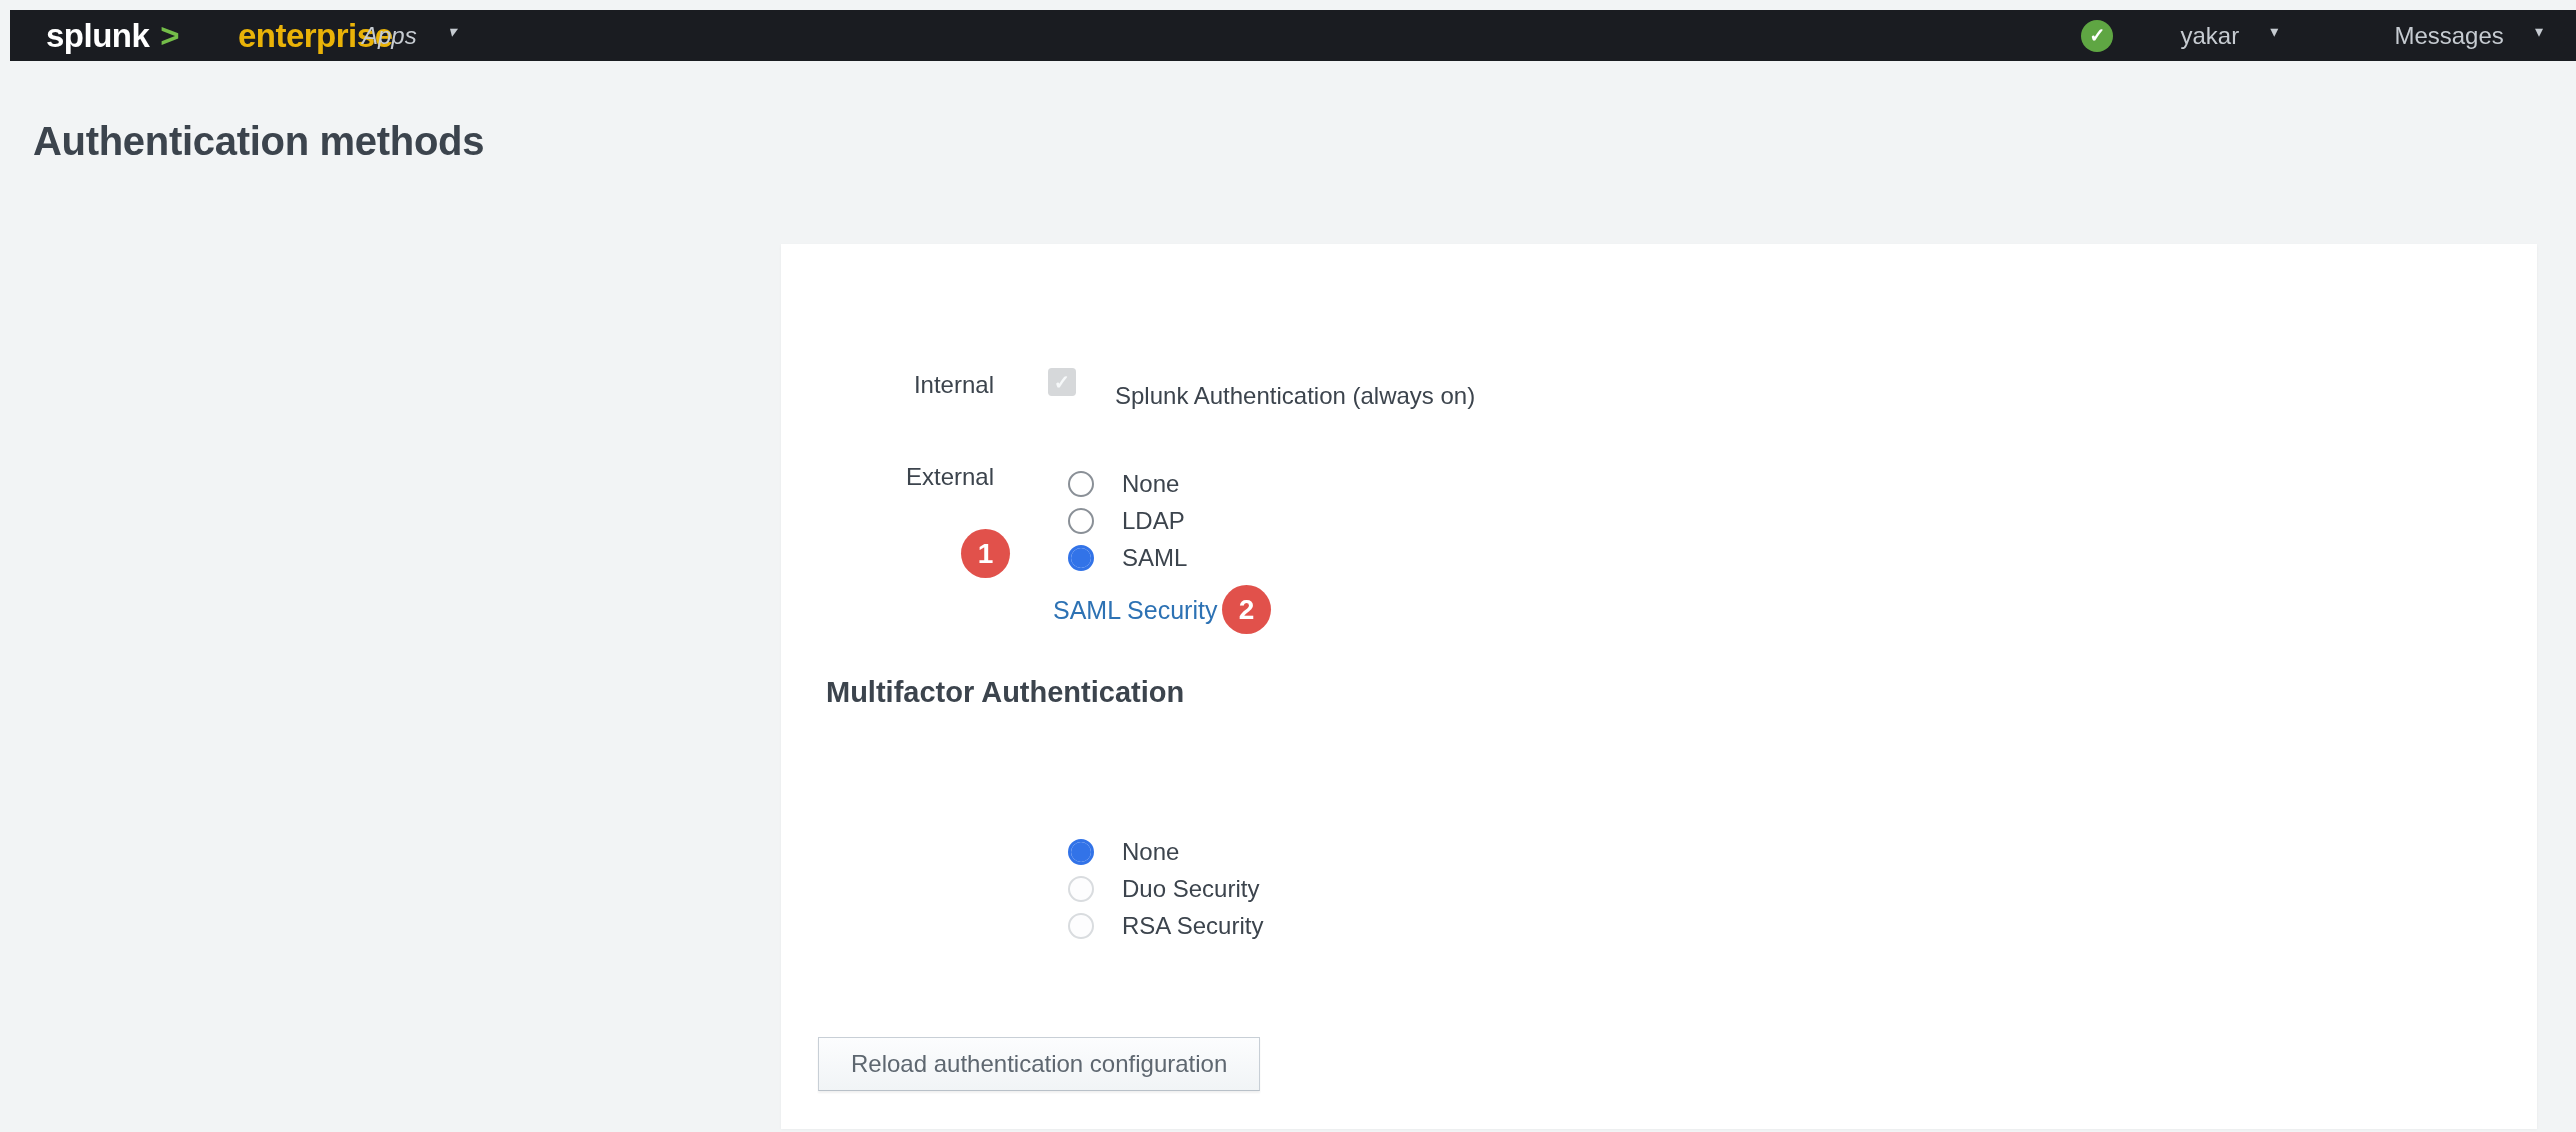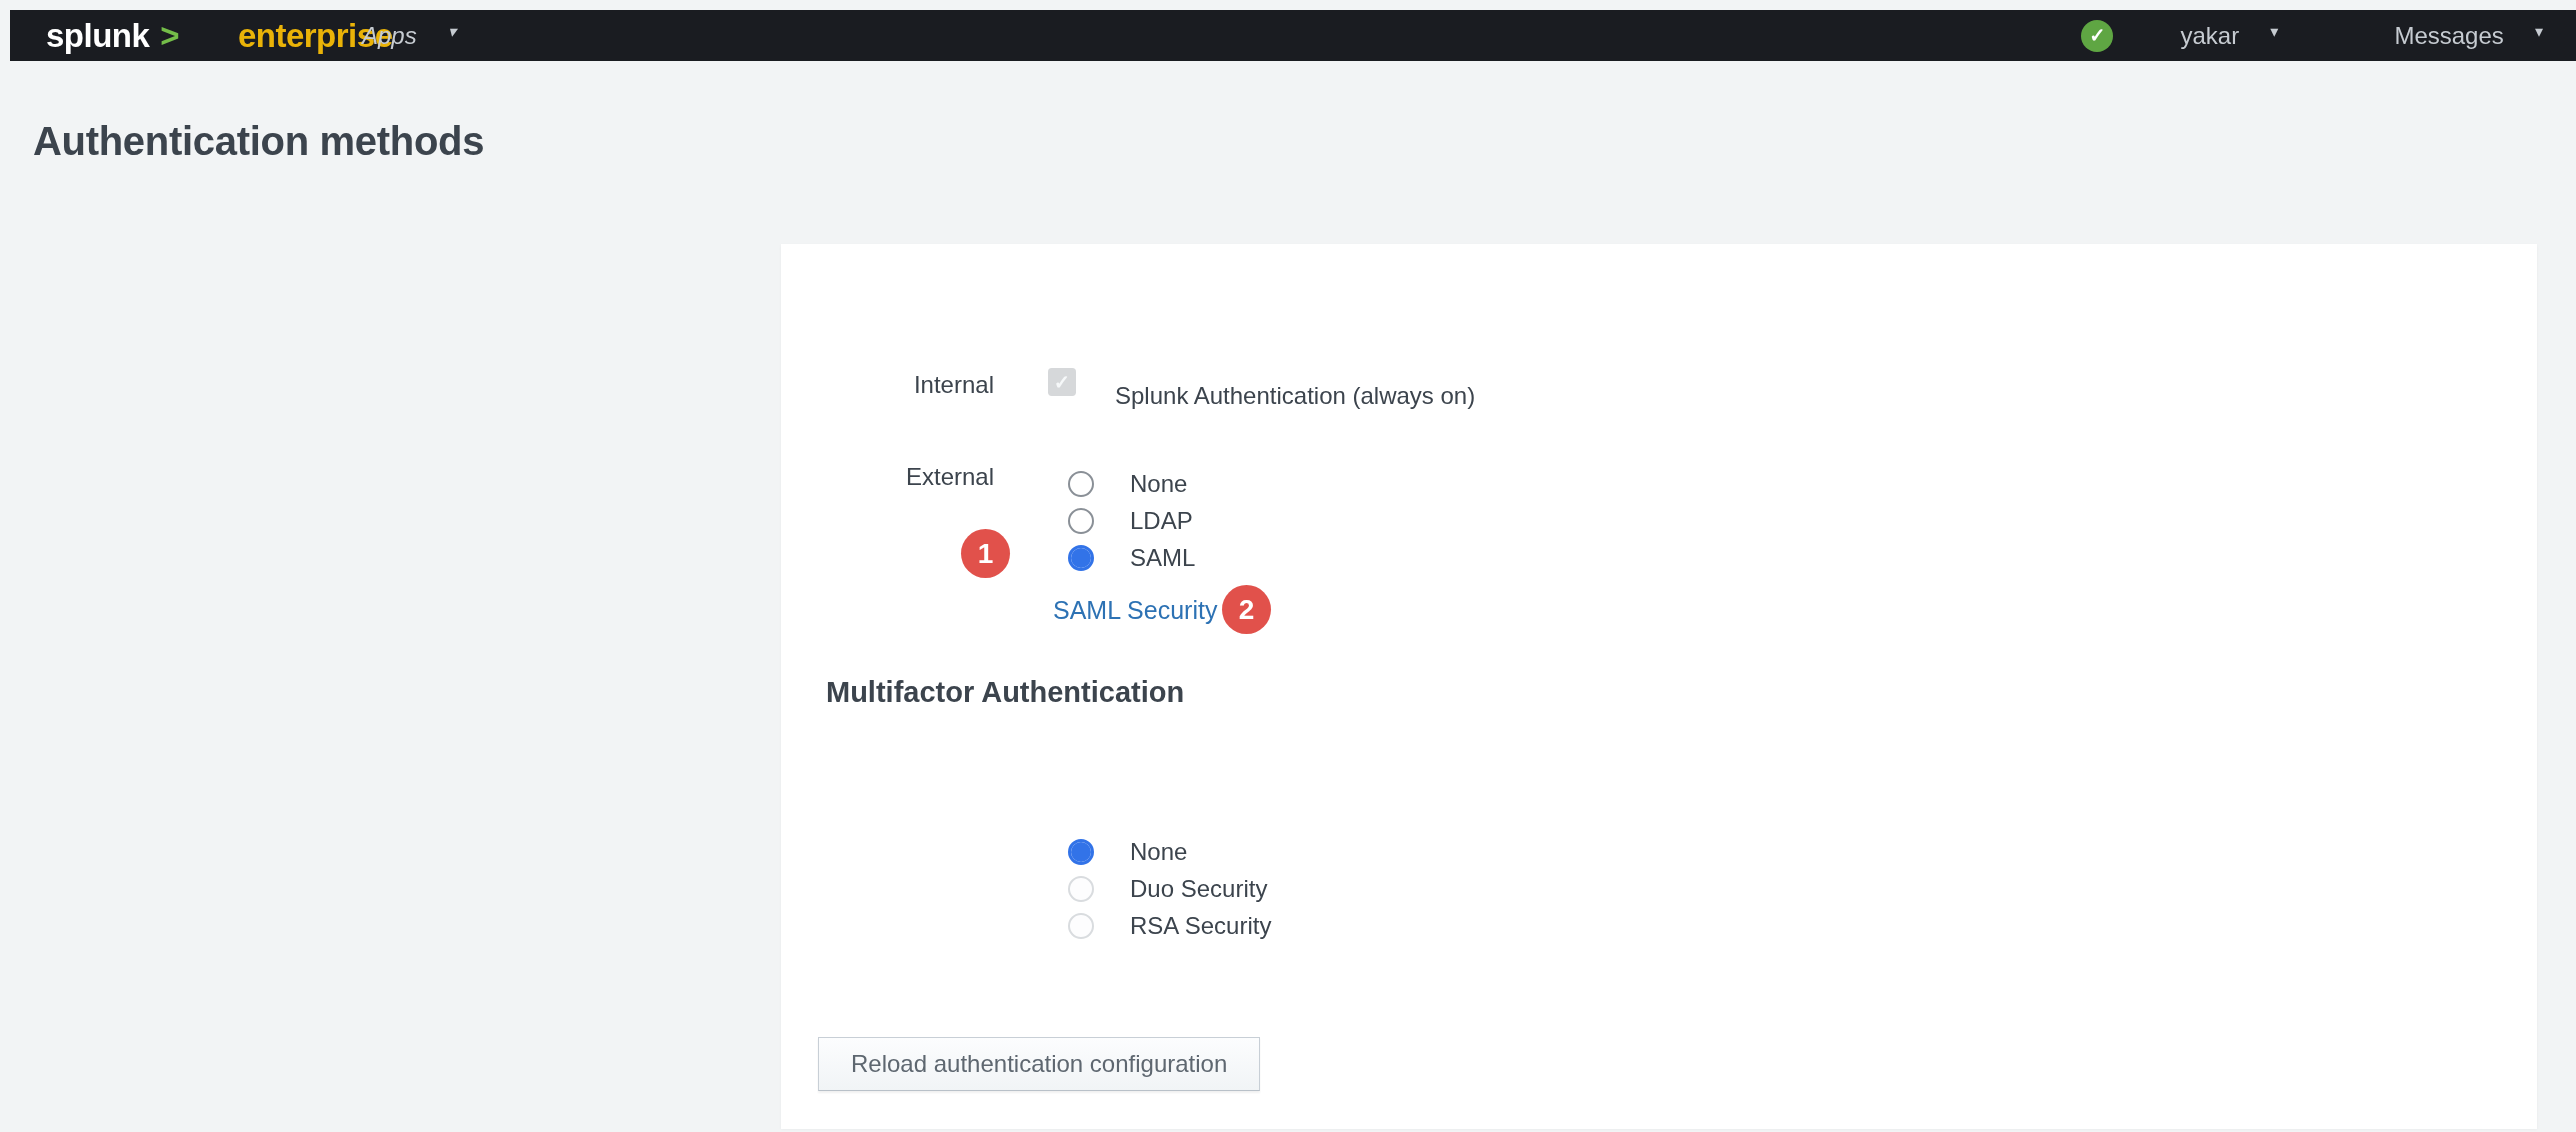--- a/index.html
+++ b/index.html
@@ -92,21 +92,21 @@
   .radio {
     width:26px; height:26px; border-radius:50%; background:#fff;
     flex:0 0 26px;
     display:flex; align-items:center; justify-content:center;
   }
   .radio.unselected { border:2.8px solid #8a9097; }
   .radio.selected   { border:3.7px solid #3273e8; }
   .radio.disabled   { border:2.8px solid #d9dcdf; background:#fdfdfe; }
   .radio .dot { width:13px; height:13px; border-radius:50%; background:#3273e8; }
   .radio-row .radio-label {
-    margin-left:26px; font-size:24px; color:#3c444d; cursor:default;
+    margin-left:18px; font-size:24px; color:#3c444d; cursor:default;
   }
   .radio-row .radio-label.dim { color:#3c444d; }
 
   .badge {
     position:absolute; width:49px; height:49px; border-radius:50%;
     background:#e1514b; color:#ffffff;
     font-size:28px; font-weight:700;
     display:flex; align-items:center; justify-content:center;
     z-index:5;
   }

